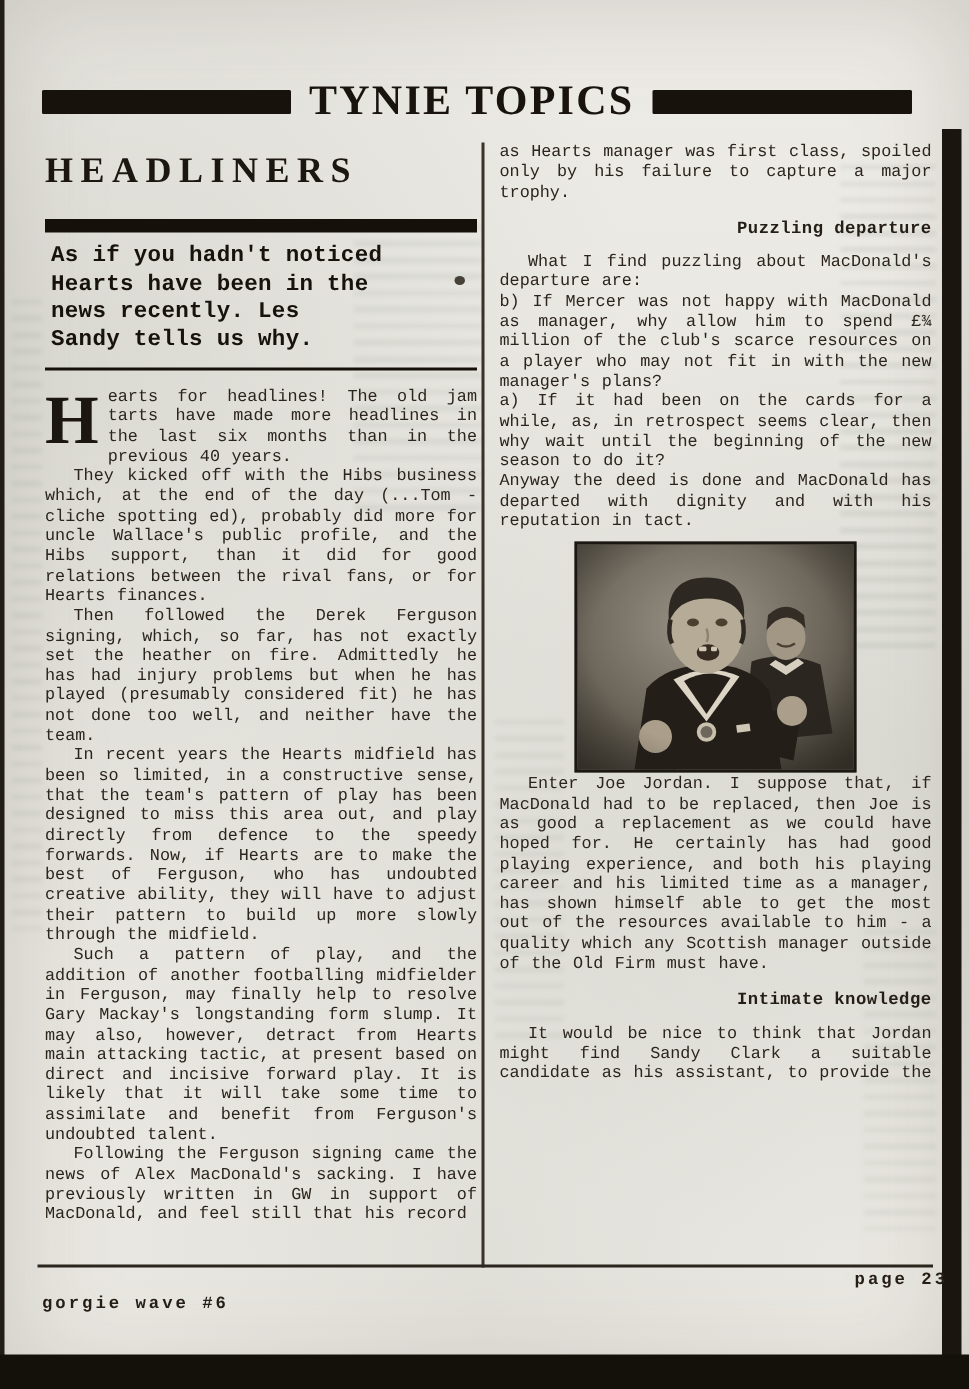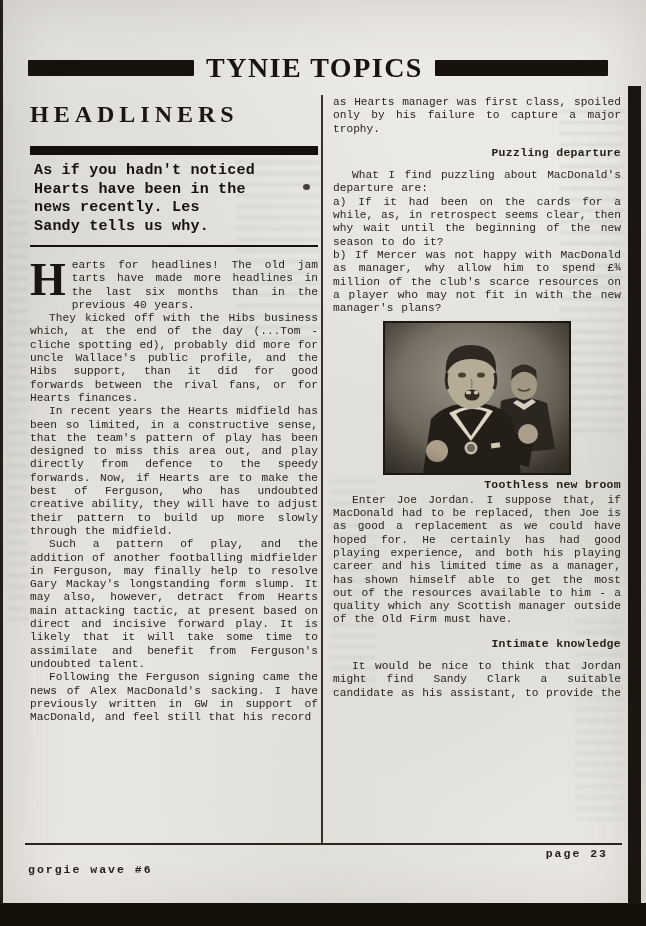--- a/index.html
+++ b/index.html
@@ -56,21 +56,21 @@
   
   .photo{margin:6px auto 2px auto;width:184px;height:150px;border:2px solid #1b1712;
     background:#6d675c;display:block;}
   .photo svg{display:block;}
   .caption{margin:3px 0 2px 0;}
   
   .footer-line{position:absolute;left:25px;top:843px;width:597px;height:2px;background:#2a251d;}
   .footer-text{position:absolute;top:847px;font-size:11.5px;font-weight:bold;
     letter-spacing:2px;color:#241e16;}
   .footer-l{left:28px;margin-top:16px;}
-  .footer-r{right:38px;text-align:center;}
+  .footer-r{right:14px;text-align:center;}
 </style>
 </head>
 <body>
 
 <div class="page">
 
   <div class="ghost g1"></div>
   <div class="ghost g2"></div>
   <div class="ghost g3"></div>
   <div class="ghost g4"></div>
@@ -91,34 +91,36 @@
     <h2 class="headline">HEADLINERS</h2>
 
     <div class="intro">
       <div class="intro-line">As if you hadn't noticed</div>
       <div class="intro-line">Hearts have been in the</div>
       <div class="intro-line">news recently. Les</div>
       <div class="intro-line">Sandy tells us why.</div>
     </div>
 
     <p class="body"><span class="dropcap">H</span><span>earts for headlines! The old jam tarts have made more headlines in the last six months than in the previous 40 years.</span></p>
-    <p class="body ind">They kicked off with the Hibs business which, at the end of the day (...Tom - cliche spotting ed), probably did more for uncle Wallace's public profile, and the Hibs support, than it did for good forwards between the rival fans, or for Hearts finances.</p>
+    <p class="body ind">They kicked off with the Hibs business which, at the end of the day (...Tom - cliche spotting ed), probably did more for uncle Wallace's public profile, and the Hibs support, than it did for good relations between the rival fans, or for Hearts finances.</p>
+    <p class="body ind">Then followed the Derek Ferguson signing, which, so far, has not exactly set the heather on fire. Admittedly he has had injury problems but when he has played (presumably considered fit) he has not done too well, and neither have the team.</p>
     <p class="body ind">In recent years the Hearts midfield has been so limited, in a constructive sense, that the team's pattern of play has been designed to miss this area out, and play directly from defence to the speedy forwards. Now, if Hearts are to make the best of Ferguson, who has undoubted creative ability, they will have to adjust their pattern to build up more slowly through the midfield.</p>
     <p class="body ind">Such a pattern of play, and the addition of another footballing midfielder in Ferguson, may finally help to resolve Gary Mackay's longstanding form slump. It may also, however, detract from Hearts main attacking tactic, at present based on direct and incisive forward play. It is likely that it will take some time to assimilate and benefit from Ferguson's undoubted talent.</p>
     <p class="body ind">Following the Ferguson signing came the news of Alex MacDonald's sacking. I have previously written in GW in support of MacDonald, and feel still that his record</p>
   </div>
 
   <div class="divider"></div>
 
   <div class="col col-right">
     <p class="body">as Hearts manager was first class, spoiled only by his failure to capture a major trophy.</p>
     <h3 class="subhead">Puzzling departure</h3>
     <p class="body ind">What I find puzzling about MacDonald's departure are:</p>
+    <p class="body">b) If Mercer was not happy with MacDonald as manager, why allow him to spend £¾ million of the club's scarce resources on a player who may not fit in with the new manager's plans?</p>
     <p class="body">a) If it had been on the cards for a while, as, in retrospect seems clear, then why wait until the beginning of the new season to do it?</p>
-    <p class="body">b) If Mercer was not happy with MacDonald as manager, why allow him to spend £¾ million of the club's scarce resources on a player who may not fit in with the new manager's plans?</p>
+    <p class="body">Anyway the deed is done and MacDonald has departed with dignity and with his reputation in tact.</p>
 
     <figure class="photo" style="margin-left:auto;margin-right:auto;">
       <svg width="184" height="150" viewBox="0 0 184 150">
         <defs>
           <radialGradient id="pbg" cx="45%" cy="35%" r="80%">
             <stop offset="0%" stop-color="#9a9488"></stop>
             <stop offset="55%" stop-color="#6d675c"></stop>
             <stop offset="100%" stop-color="#3d382f"></stop>
           </radialGradient>
           <radialGradient id="vg" cx="50%" cy="45%" r="75%">
@@ -155,21 +157,20 @@
         <path d="M40 150 l3 -20 q9 -8 20 0 l3 20 z" fill="#231e18"></path>
         <circle cx="52" cy="128" r="11" fill="#ab9f8b"></circle>
 
         <circle cx="86" cy="125" r="6.5" fill="#c9c0ae"></circle>
         <circle cx="86" cy="125" r="4" fill="#6d665a"></circle>
         <rect x="106" y="120" width="9" height="5" fill="#cfc7b5" transform="rotate(-8 110 122)"></rect>
         <rect width="184" height="150" fill="url(#vg)"></rect>
       </svg>
     </figure>
 
-    <h3 class="subhead caption">Toothless new broom</h3>
     <p class="body ind">Enter Joe Jordan. I suppose that, if MacDonald had to be replaced, then Joe is as good a replacement as we could have hoped for. He certainly has had good playing experience, and both his playing career and his limited time as a manager, has shown himself able to get the most out of the resources available to him - a quality which any Scottish manager outside of the Old Firm must have.</p>
     <h3 class="subhead">Intimate knowledge</h3>
     <p class="body ind">It would be nice to think that Jordan might find Sandy Clark a suitable candidate as his assistant, to provide the</p>
   </div>
 
   <div class="footer-line"></div>
   <div class="footer-text footer-l">gorgie wave #6</div>
   <div class="footer-text footer-r">page 23</div>
 
 </div>

